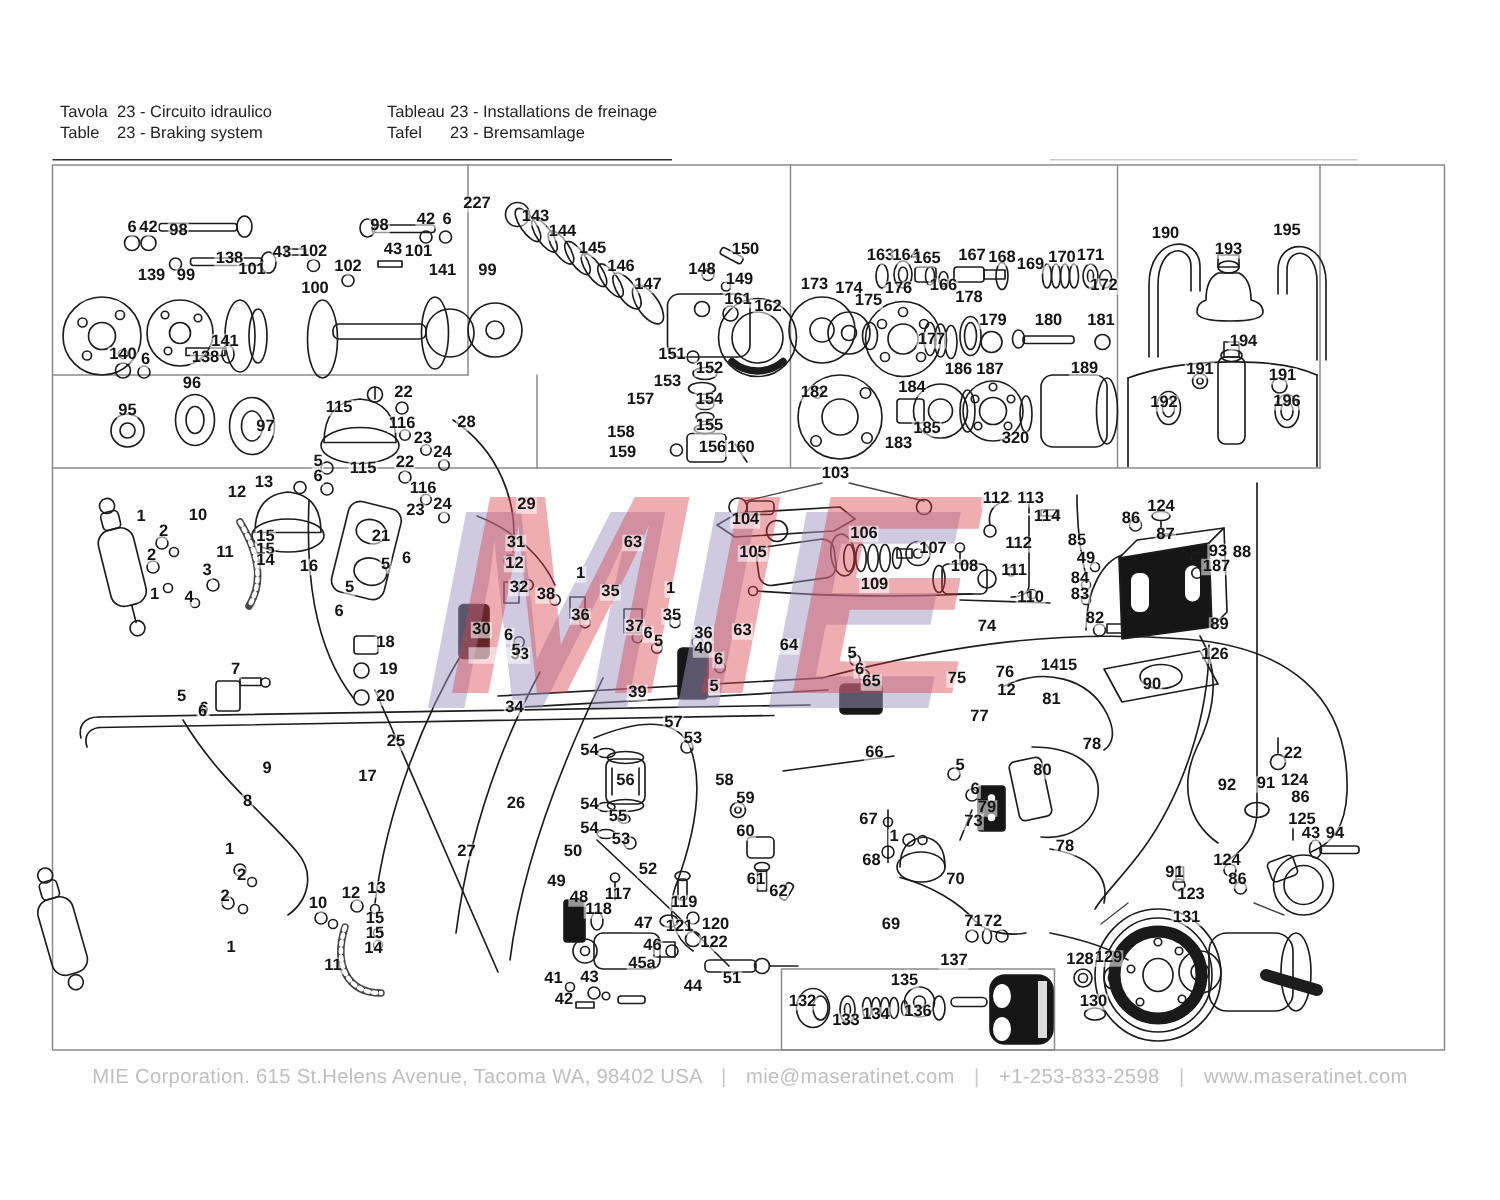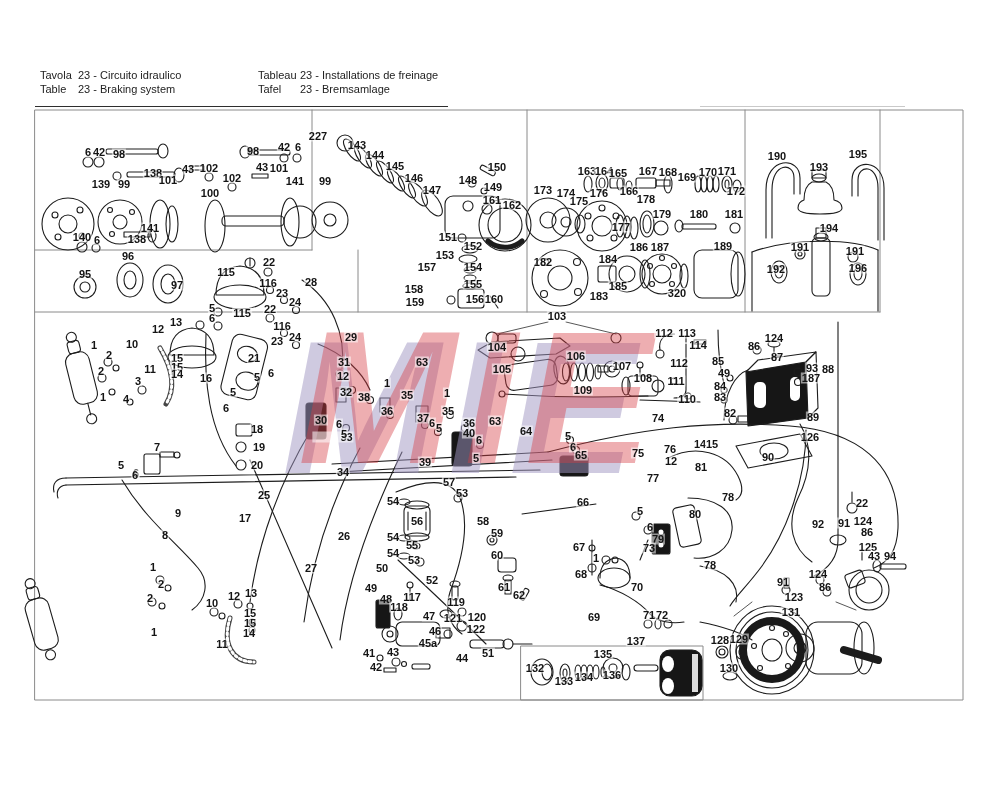--- a/index.html
+++ b/index.html
@@ -804,13 +804,22 @@
       <div class="lbl" style="left: 739px; top: 639px;">129</div>
       <div class="lbl" style="left: 729px; top: 668px;">130</div>
       <div class="lbl" style="left: 636px; top: 641px;">137</div>
       <div class="lbl" style="left: 535px; top: 668px;">132</div>
       <div class="lbl" style="left: 564px; top: 681px;">133</div>
       <div class="lbl" style="left: 584px; top: 677px;">134</div>
       <div class="lbl" style="left: 603px; top: 654px;">135</div>
       <div class="lbl" style="left: 612px; top: 675px;">136</div>
     </div>
 
+  <div id="footer">
+    <span>MIE Corporation. 615 St.Helens Avenue, Tacoma WA, 98402 USA</span>
+    <span class="sep">|</span>
+    <span>mie@maseratinet.com</span>
+    <span class="sep">|</span>
+    <span>+1-253-833-2598</span>
+    <span class="sep">|</span>
+    <span>www.maseratinet.com</span>
+  </div>
 </div>
 
 </body></html>

